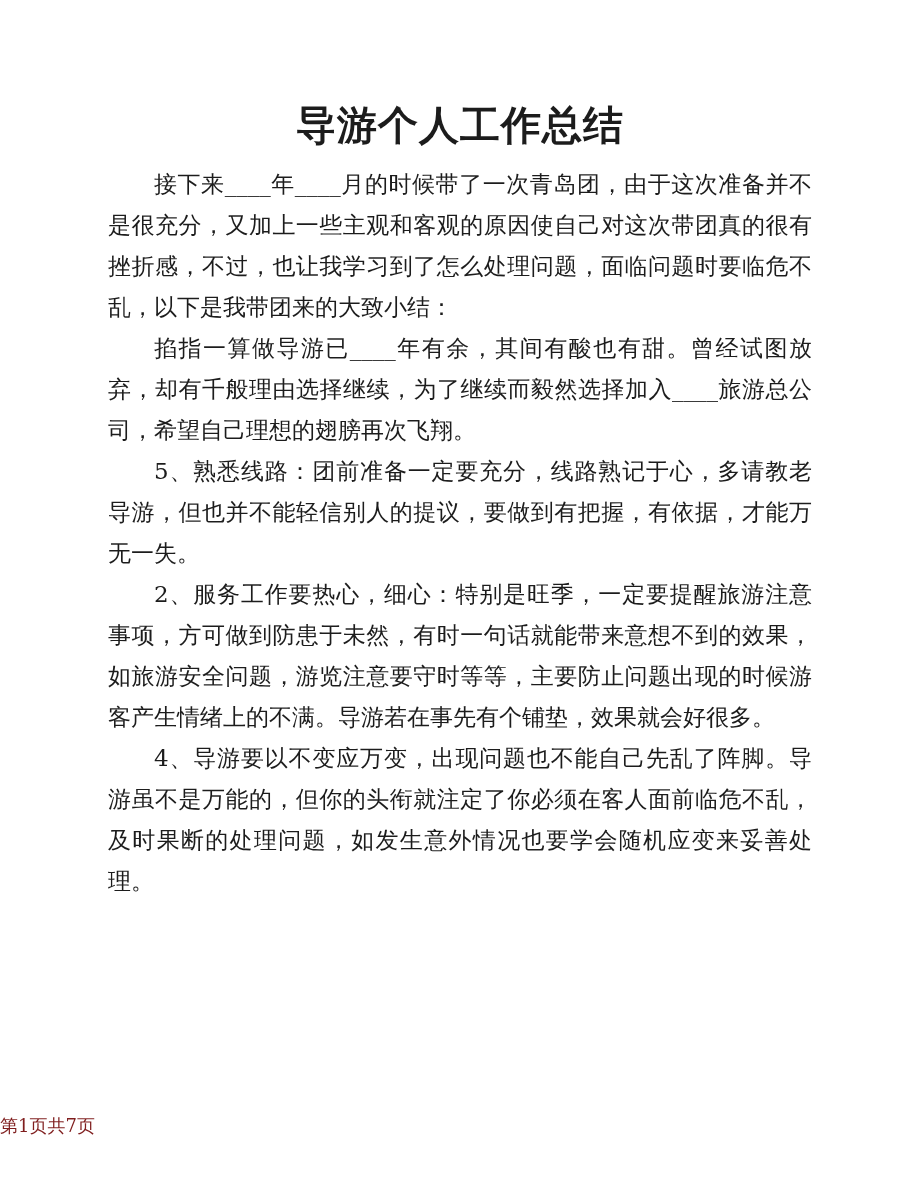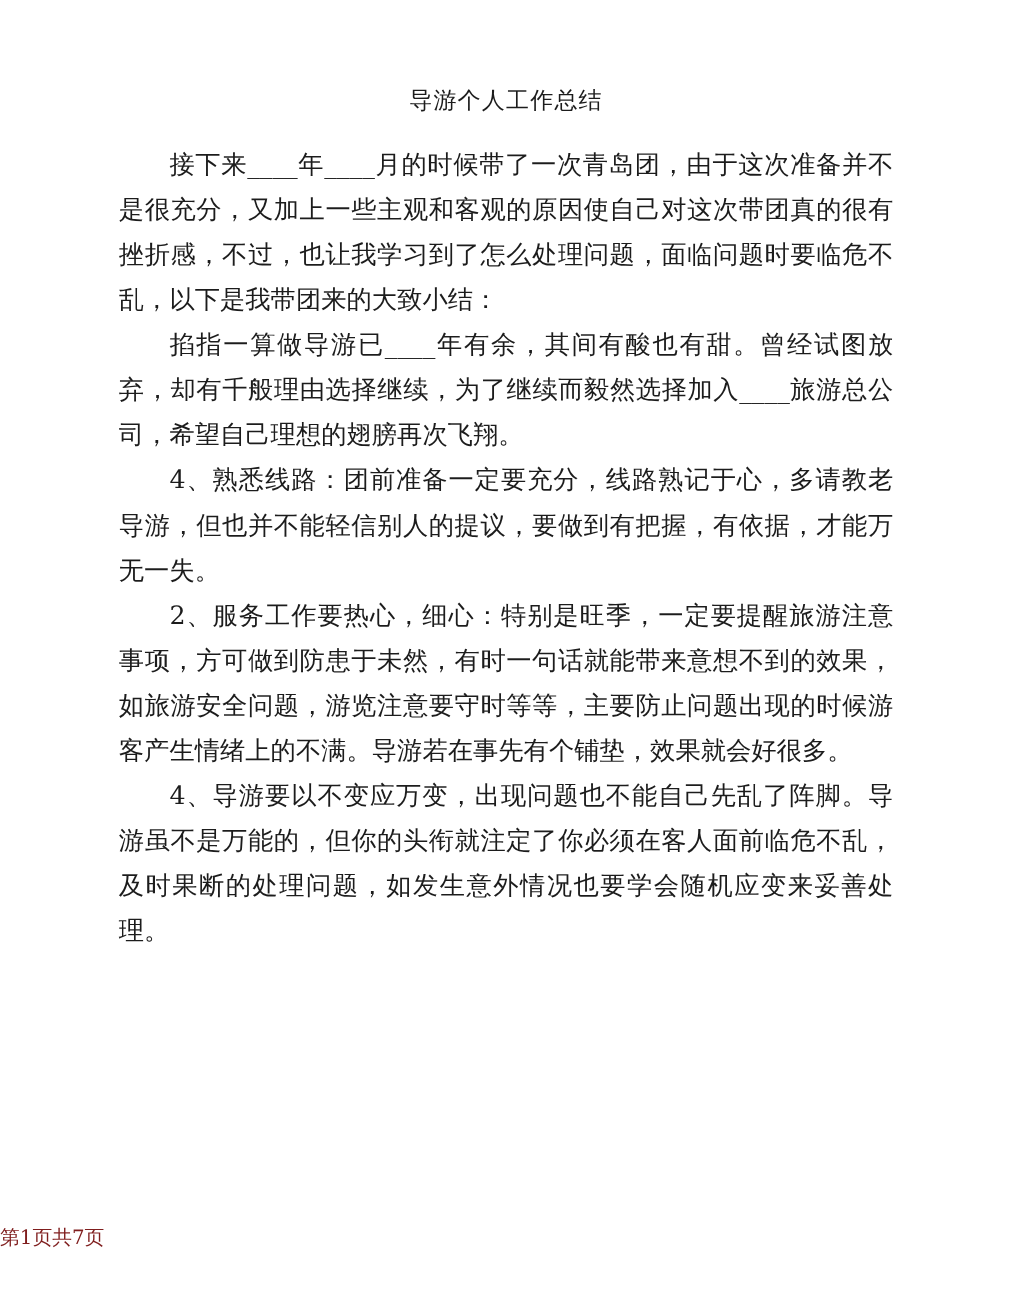--- a/index.html
+++ b/index.html
@@ -14,25 +14,25 @@
     height: 1191px;
     margin: 0 auto;
     background: #ffffff;
     color: #1c1c1c;
     font-family: "DejaVu Serif", "Liberation Serif", serif;
     overflow: hidden;
     box-sizing: border-box;
   }
   .doc-title {
     margin: 0;
-    padding-top: 72px;
+    padding-top: 106px;
     text-align: center;
-    font-size: 21px;
+    font-size: 40px;
     line-height: 38px;
-    font-weight: 400;
+    font-weight: 700;
     letter-spacing: 1px;
   }
   .doc-body {
     margin: 20px 108px 0 108px;
     font-size: 23px;
     line-height: 41px;
     text-align: justify;
   }
   .doc-body p {
     margin: 0;
@@ -54,21 +54,21 @@
 </head>
 <body>
 
 <div class="page">
 
   <h1 class="doc-title">导游个人工作总结</h1>
 
   <div class="doc-body">
     <p>接下来____年____月的时候带了一次青岛团，由于这次准备并不是很充分，又加上一些主观和客观的原因使自己对这次带团真的很有挫折感，不过，也让我学习到了怎么处理问题，面临问题时要临危不乱，以下是我带团来的大致小结：</p>
     <p>掐指一算做导游已____年有余，其间有酸也有甜。曾经试图放弃，却有千般理由选择继续，为了继续而毅然选择加入____旅游总公司，希望自己理想的翅膀再次飞翔。</p>
-    <p>4、熟悉线路：团前准备一定要充分，线路熟记于心，多请教老导游，但也并不能轻信别人的提议，要做到有把握，有依据，才能万无一失。</p>
+    <p>5、熟悉线路：团前准备一定要充分，线路熟记于心，多请教老导游，但也并不能轻信别人的提议，要做到有把握，有依据，才能万无一失。</p>
     <p>2、服务工作要热心，细心：特别是旺季，一定要提醒旅游注意事项，方可做到防患于未然，有时一句话就能带来意想不到的效果，如旅游安全问题，游览注意要守时等等，主要防止问题出现的时候游客产生情绪上的不满。导游若在事先有个铺垫，效果就会好很多。</p>
     <p>4、导游要以不变应万变，出现问题也不能自己先乱了阵脚。导游虽不是万能的，但你的头衔就注定了你必须在客人面前临危不乱，及时果断的处理问题，如发生意外情况也要学会随机应变来妥善处理。</p>
   </div>
 
   <div class="page-footer">
     <span>第1页共7页</span>
   </div>
 
 </div>
 

